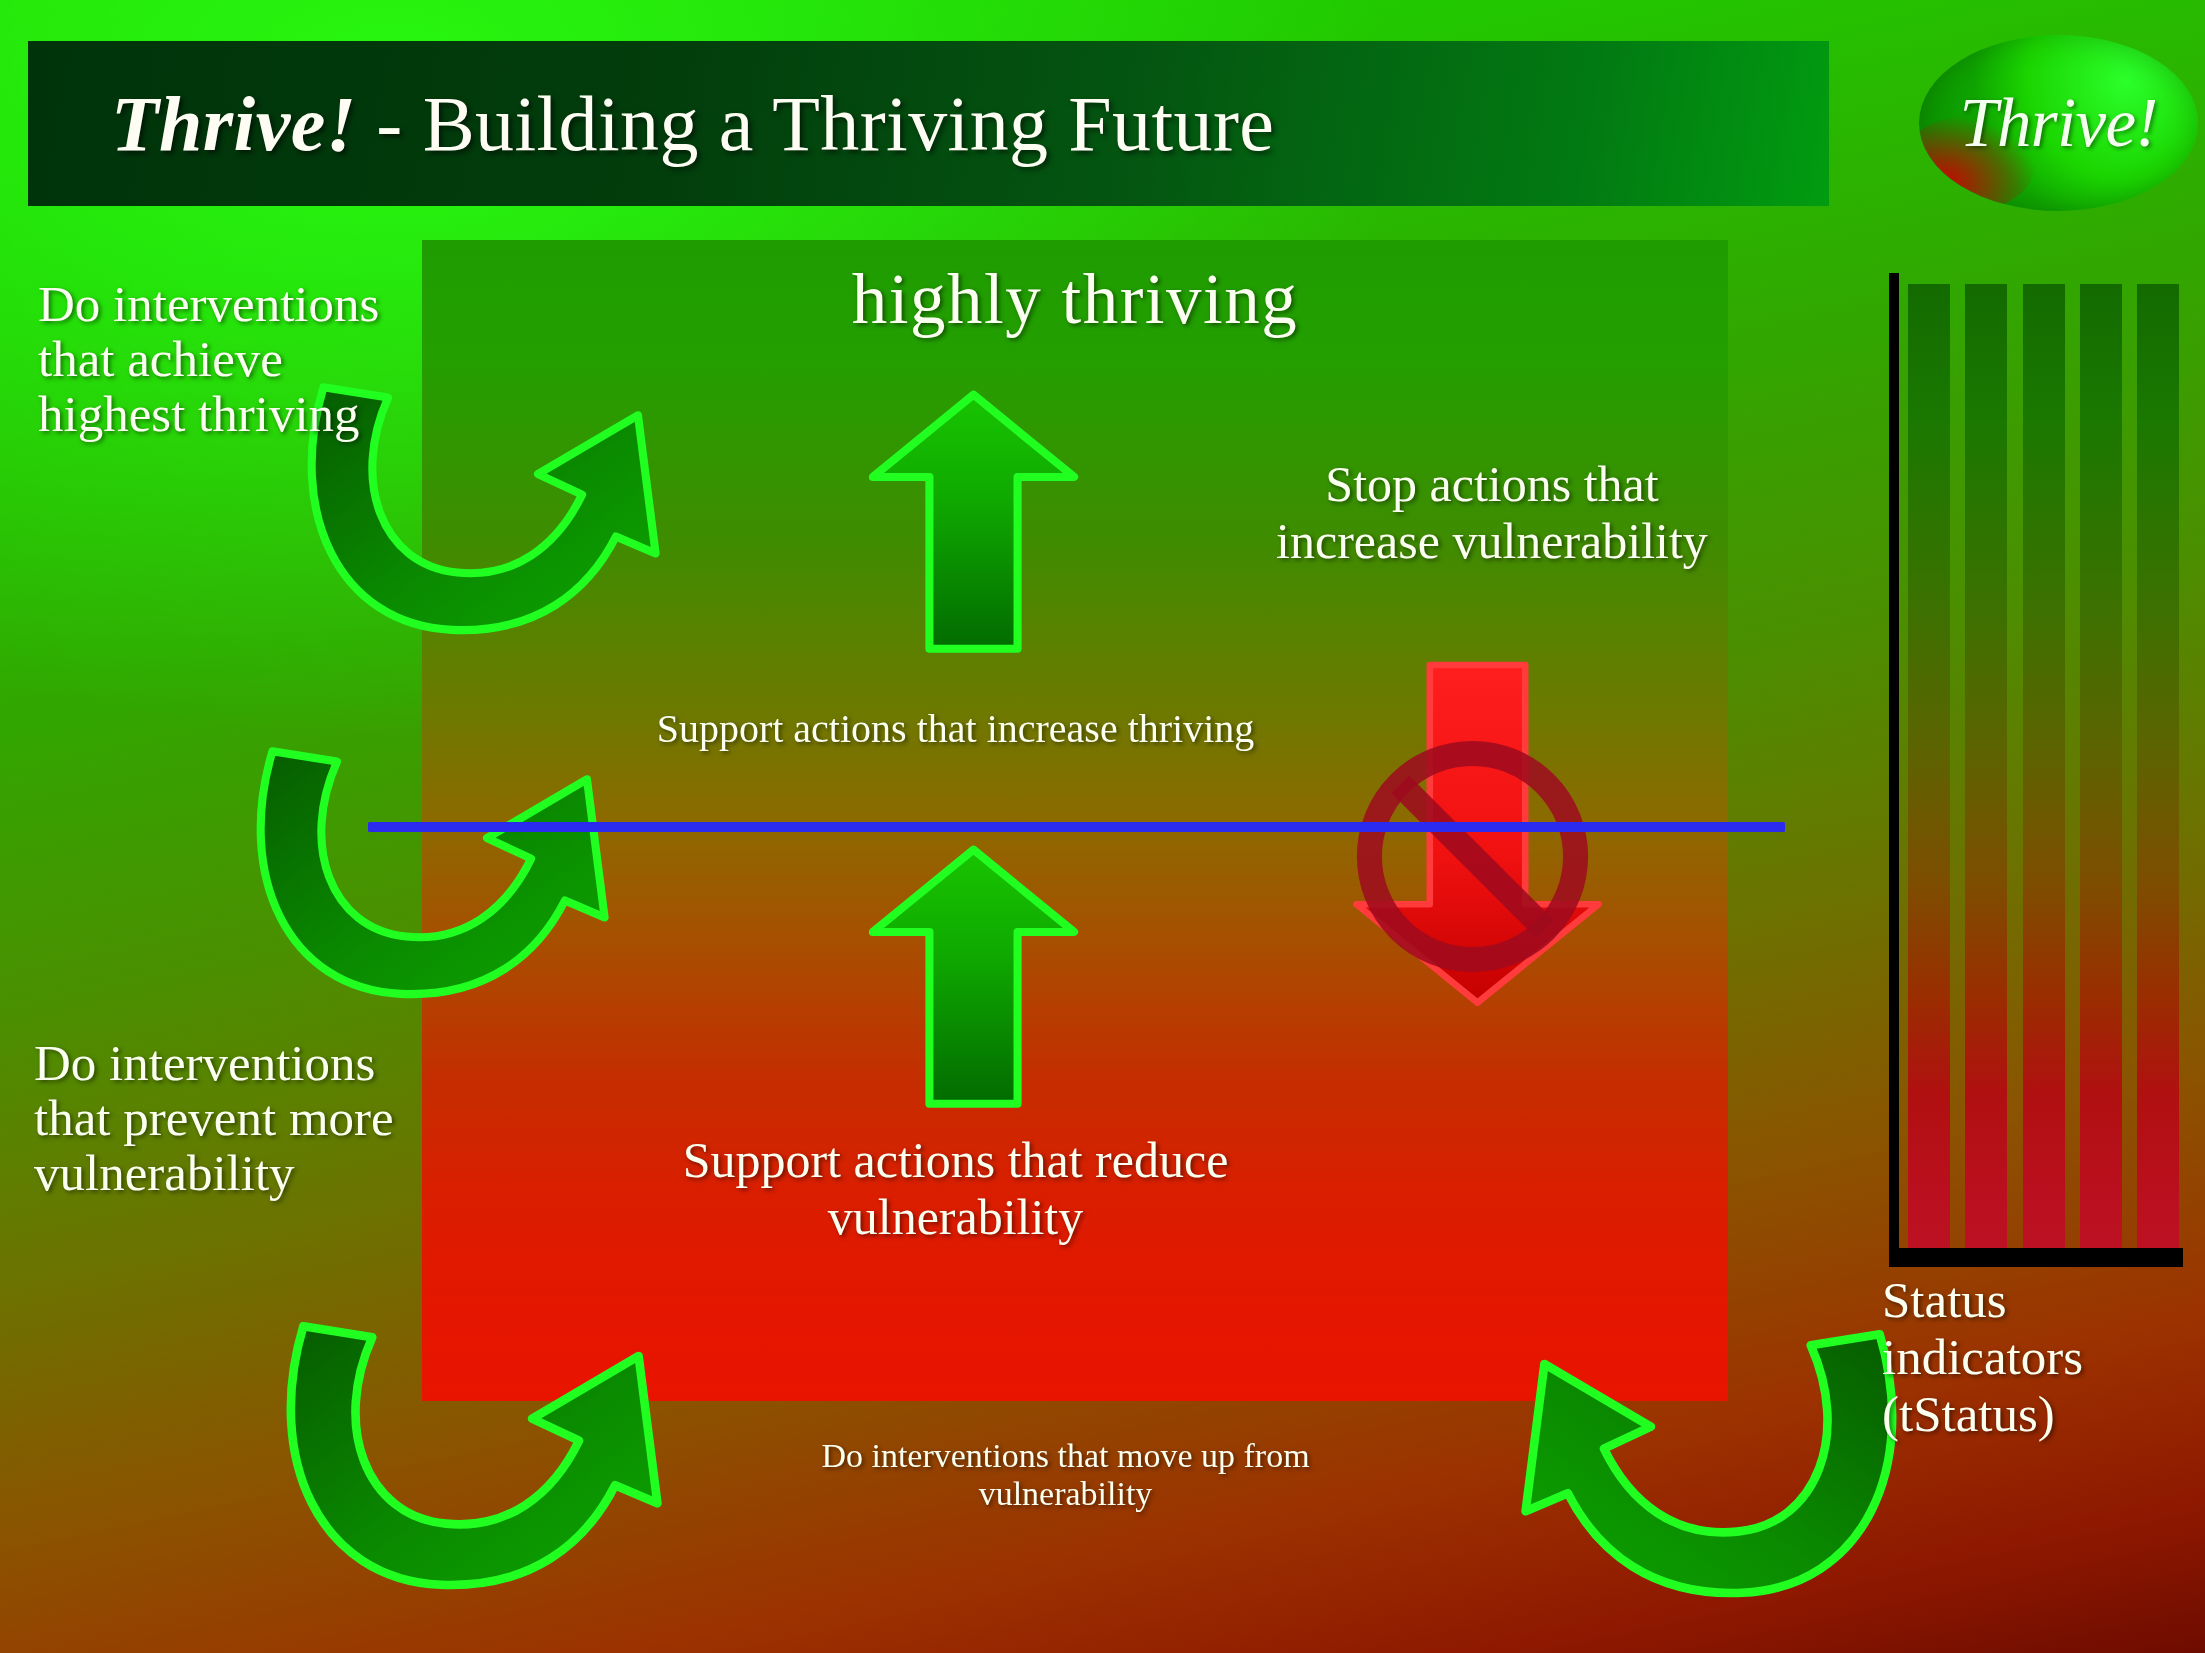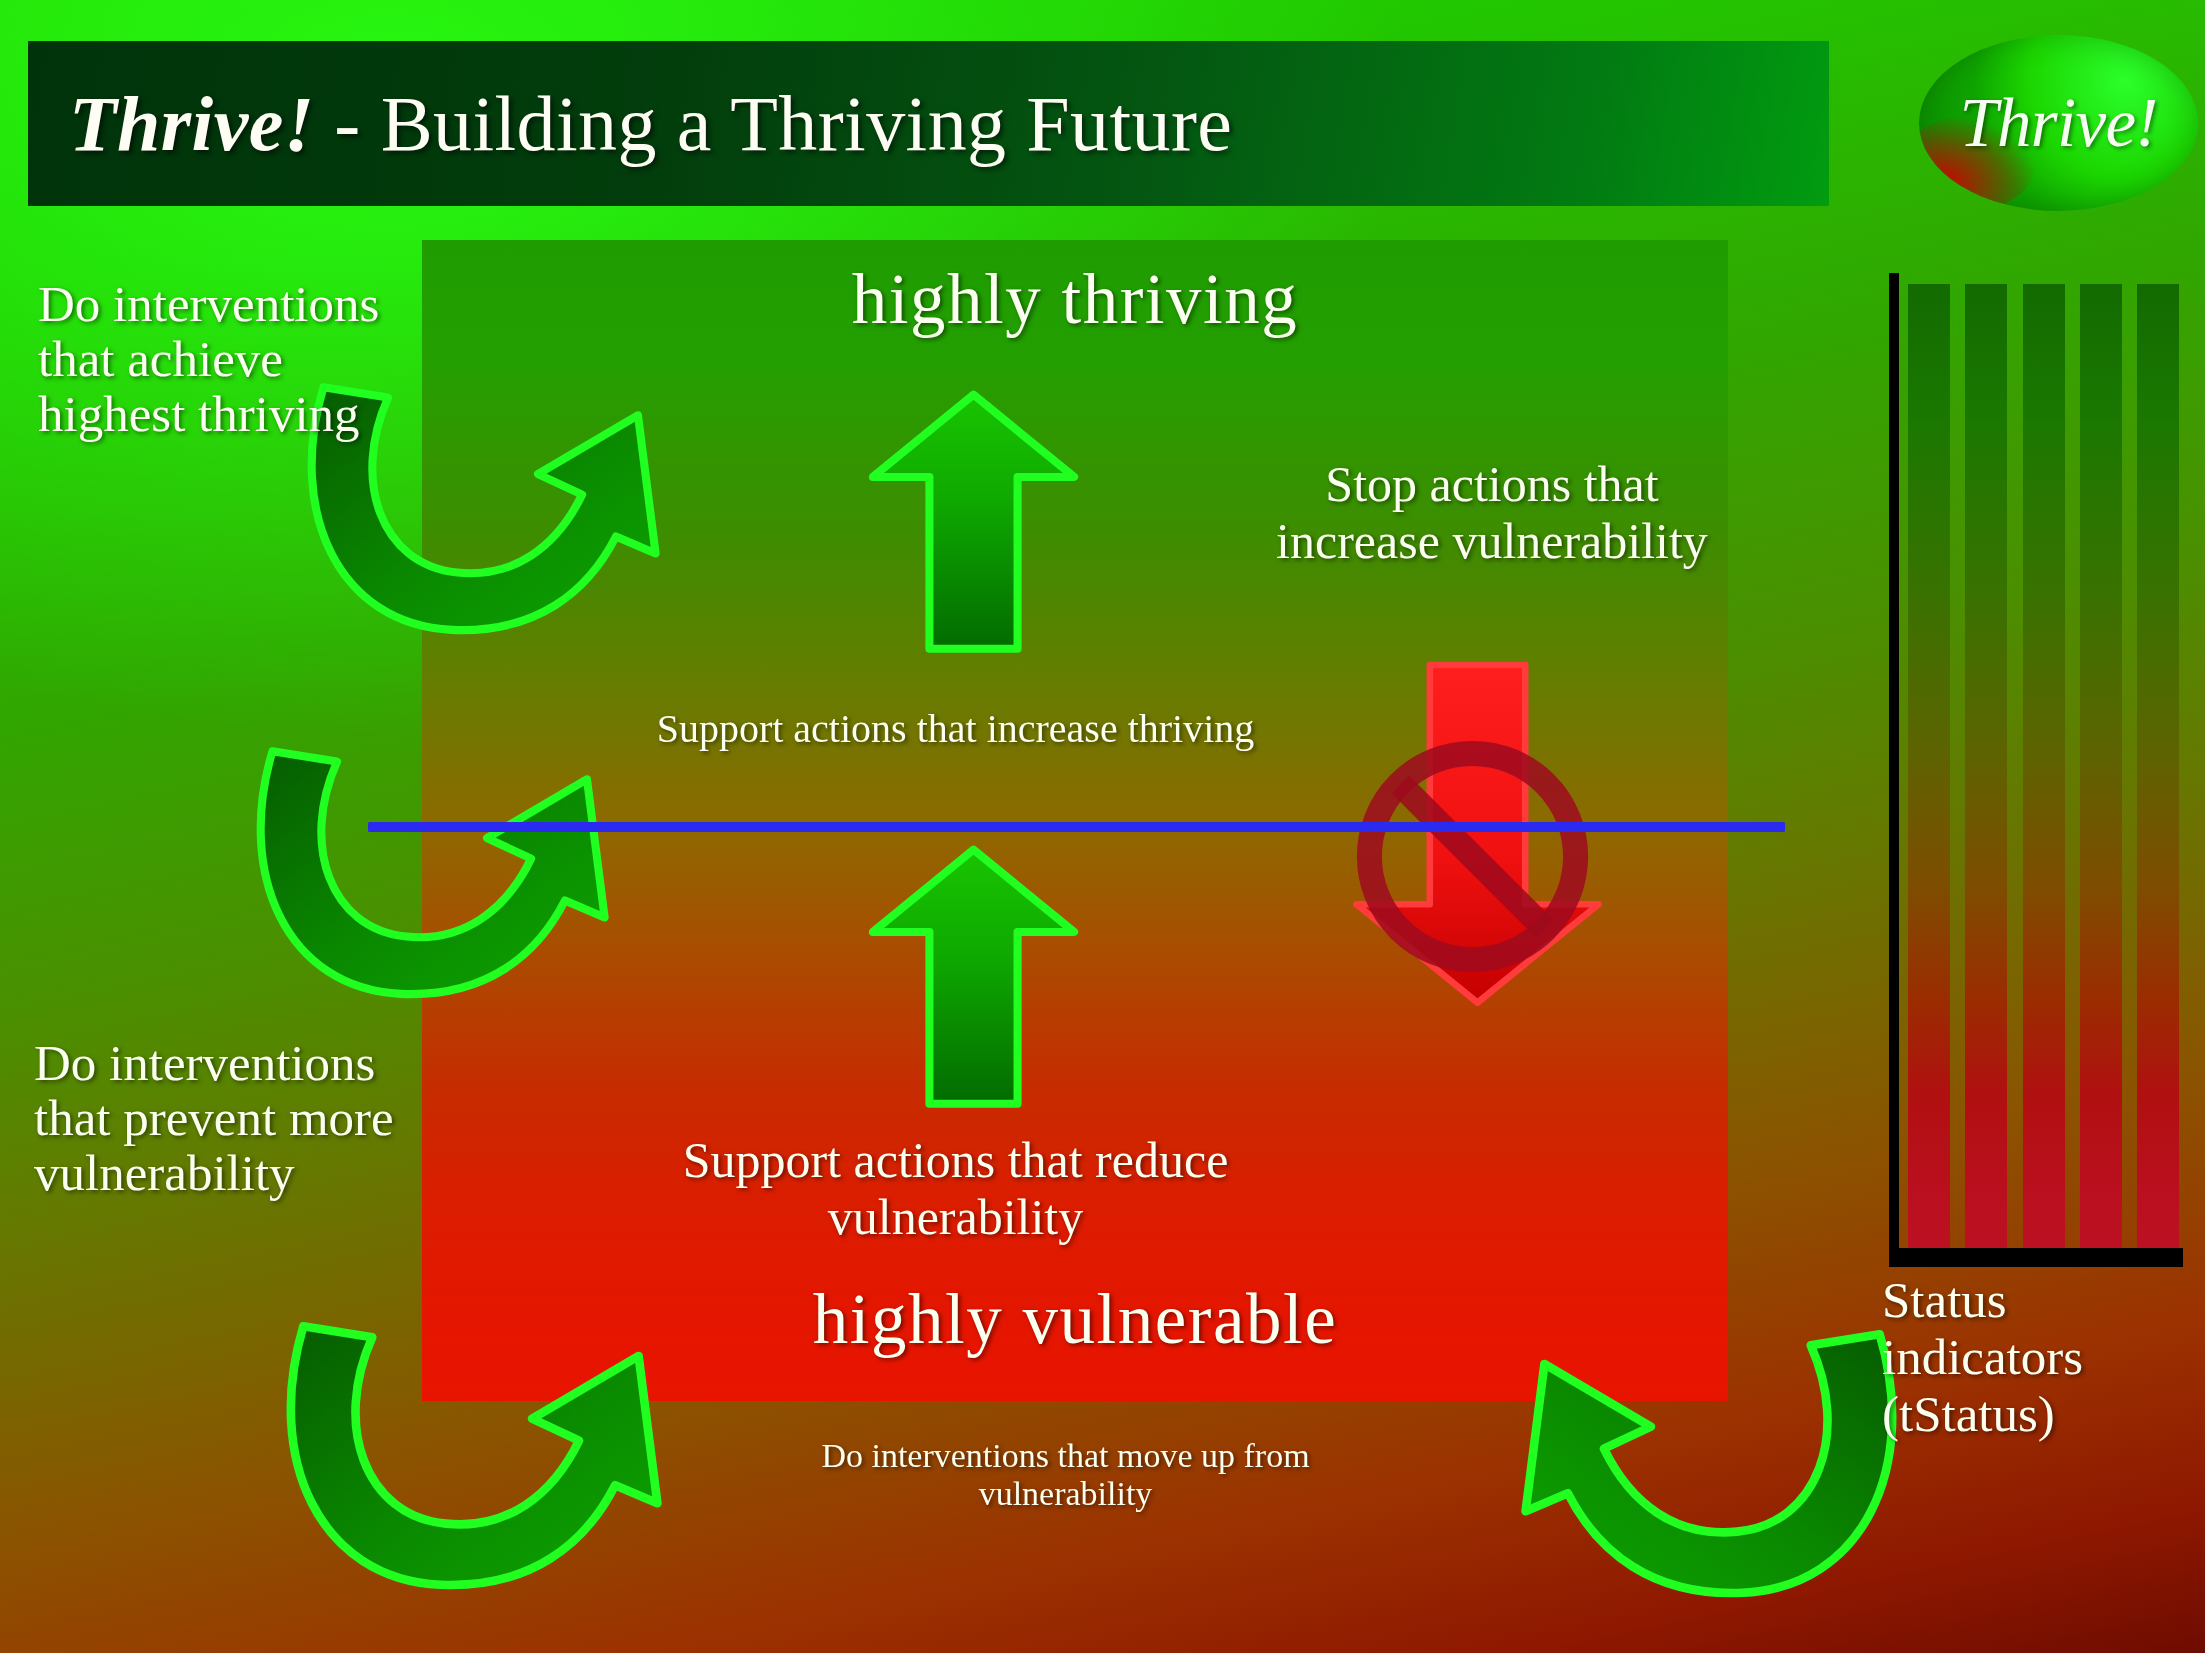--- a/index.html
+++ b/index.html
@@ -20,21 +20,21 @@
         #8a5500 72%,
         #9c3200 84%,
         #8e1800 93%,
         #6e0c00 100%);
   }
 
   
   #title-bar {
     position:absolute; left:28px; top:41px; width:1801px; height:165px;
     background:linear-gradient(100deg,#00330a 0%,#023d0c 35%,#045611 62%,#027a12 86%,#019c10 100%);
-    display:flex; align-items:center;
+    display:flex; align-items:center;padding-left:42px;
   }
   #title-text {
     color:#fdfdf3; font-size:78px; white-space:nowrap;
     padding-left:41px; letter-spacing:0.4px;
     text-shadow:2.9px 2.9px 5.1px rgba(0,0,0,0.55);
   }
   #title-text .brand { font-style:italic; font-weight:bold; }
 
   
   #logo {
@@ -226,21 +226,20 @@
              L 492 248 L 468 60 L 332 140 L 392 168
              C 358 238 300 282 222 274 C 118 264 78 148 128 36 Z" fill="url(#gC4)" stroke="#21ff21" stroke-width="11" stroke-linejoin="round"></path>
   </svg>
 
   <div id="blue-line"></div>
 
   <div class="panel-label" id="lbl-highly-thriving">highly thriving</div>
   <div class="panel-label" id="lbl-increase-thriving">Support actions that increase thriving</div>
   <div class="panel-label" id="lbl-reduce-vuln">Support actions that reduce vulnerability</div>
   <div class="panel-label" id="lbl-stop-actions">Stop actions that increase vulnerability</div>
-  <div class="panel-label" id="lbl-highly-vulnerable">highly vulnerable</div>
 
   <div class="side-label" id="lbl-achieve">Do interventions that achieve highest thriving</div>
   <div class="side-label" id="lbl-prevent">Do interventions that prevent more vulnerability</div>
   <div id="lbl-move-up">Do interventions that move up from vulnerability</div>
 
   <div id="status-chart">
     <div id="status-axis-y"></div>
     <div id="status-axis-x"></div>
     <div class="status-bar" style="left:19px;  height:964px;"></div>
     <div class="status-bar" style="left:76px; height:964px;"></div>

